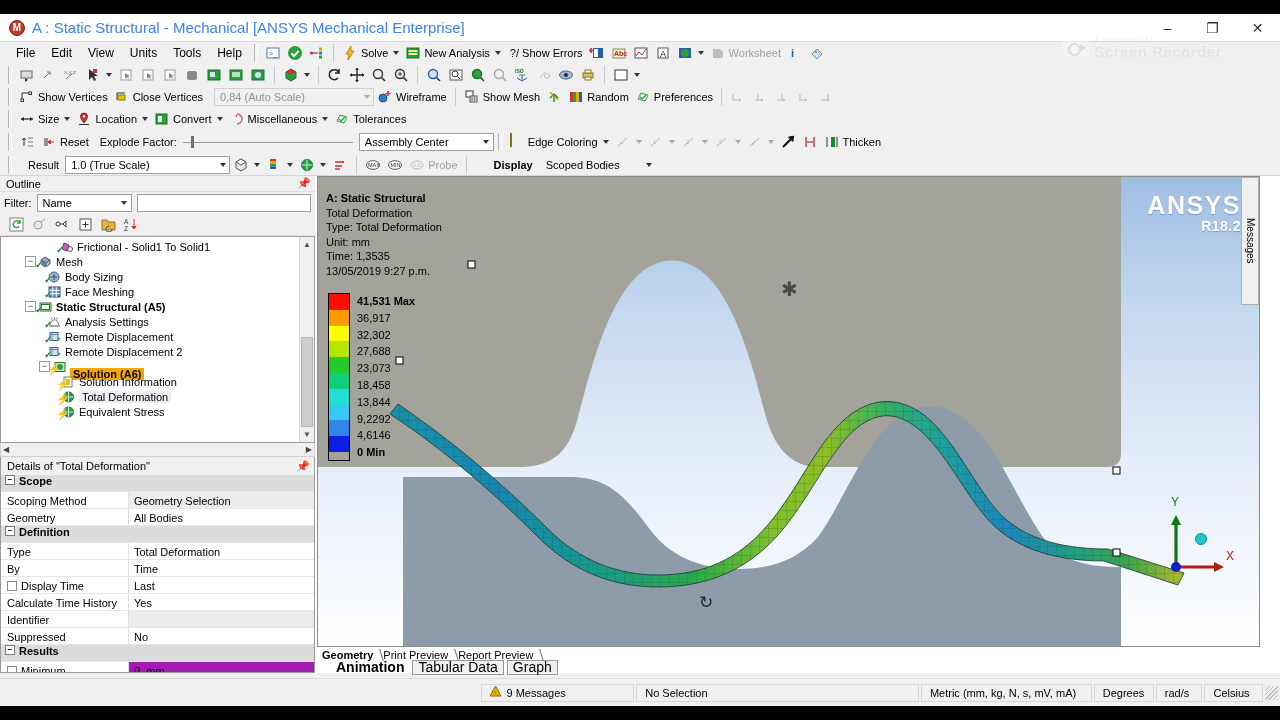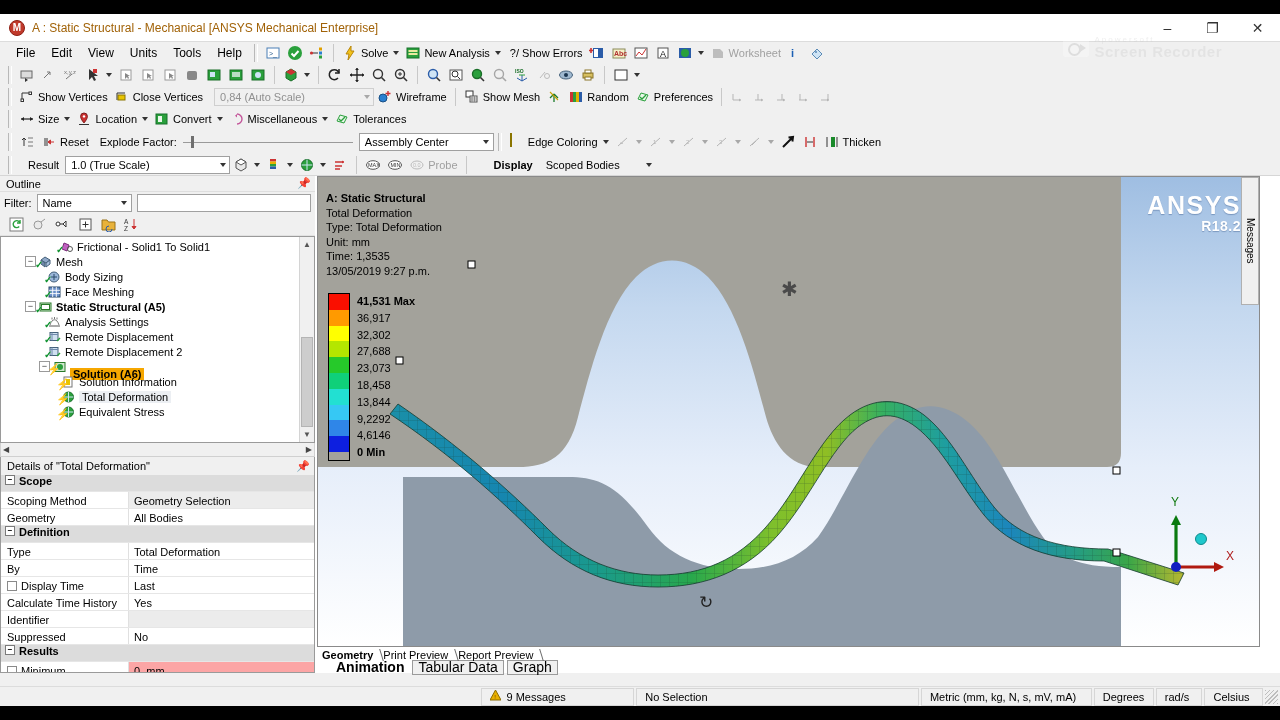--- a/index.html
+++ b/index.html
@@ -7,21 +7,21 @@
   body { font-family:"Liberation Sans", sans-serif; font-size:11px; color:#000; }
 
   #app { position:absolute; left:0; top:14px; width:1280px; height:692px; background:#f0f0f0; }
 
   
   .titlebar { height:28px; background:#ffffff; display:flex; align-items:center;
               border-bottom:1px solid #dcdcdc; position:relative; }
   .app-icon { width:16px; height:16px; border-radius:50%; background:#c0392b;
               margin:0 7px 0 9px; display:flex; align-items:center; justify-content:center;
               color:#fff; font-size:10px; font-weight:bold; border:1px solid #8e1f14; }
-  .title-text { font-size:12px; color:#a16207; }
+  .title-text { font-size:15px; color:#3b82f6; }
   .win-btns { position:absolute; right:0; top:0; height:28px; display:flex; }
   .win-btn { width:45px; height:28px; display:flex; align-items:center; justify-content:center;
              font-size:14px; color:#333; }
 
   
   .watermark { position:absolute; right:58px; top:22px; display:flex; align-items:center;
                opacity:.30; pointer-events:none; }
   .wm-icon { width:26px; height:19px; background:#fff; border-radius:3px; position:relative;
              margin-right:5px; }
   .wm-icon:before { content:""; position:absolute; left:5px; top:5px; width:9px; height:9px;
@@ -115,21 +115,21 @@
   .dhdr { height:18px; background:#f0f0f0; display:flex; align-items:center; padding:0 4px 0 6px;
           font-size:11px; }
   .dgrid { flex:1; overflow:hidden; position:relative; }
   .drow { display:flex; height:17px; font-size:11px; border-bottom:1px solid #e6e6e6; }
   .drow.group { background:#dcdcdc; font-weight:bold; }
   .dcell-l { width:128px; border-right:1px solid #e0e0e0; padding:1px 0 0 6px;
              display:flex; align-items:center; white-space:nowrap; overflow:hidden;}
   .dcell-r { flex:1; padding:1px 0 0 5px; display:flex; align-items:center;
              white-space:nowrap; overflow:hidden; }
   .dcell-r.shade { background:#ececec; }
-  .dcell-r.pink { background:#fca5a5; }
+  .dcell-r.pink { background:#a21caf; }
   .gexp { width:10px;height:10px;border:1px solid #7a7a7a;background:#fff;font-size:8px;
           line-height:8px;text-align:center;margin:0 4px 0 4px;flex:none; }
   .tickbox { width:10px;height:10px;border:1px solid #8a8a8a;background:#fff;margin-right:4px;
              flex:none; }
 
   
   .viewcol { flex:1; position:relative; background:#fff; }
   .viewport { position:absolute; left:2px; top:0; right:20px; bottom:26px;
               background:linear-gradient(180deg,#9fbee2 0%,#c4d8ef 28%,#e6eefa 62%,#ffffff 100%);
               overflow:hidden; border:1px solid #8a8a8a; }
@@ -163,21 +163,21 @@
   .vtab { font-size:11px; padding:0 5px; position:relative; color:#000; }
   .vtab.active { font-weight:bold; }
   .vtab .sl { position:absolute; right:-4px; top:0; bottom:0; width:8px;
               border-right:1px solid #6a6a6a; transform:skewX(17deg); }
   .tabrow2 { display:flex; align-items:center; height:12px; gap:3px; padding-left:14px; }
   .btab { font-size:14px; padding:0 5px; border:1px solid #9a9a9a; background:#f0f0f0; height:15px;
           display:flex;align-items:center; }
   .btab.active { font-weight:bold; border:none; background:transparent; }
 
   
-  .statusbar { position:absolute; left:0; bottom:0; height:20px; width:1280px; background:#f0f0f0;
+  .statusbar { position:absolute; left:0; bottom:0; height:28px; width:1280px; background:#f0f0f0;
                display:flex; align-items:center; border-top:1px solid #dcdcdc; font-size:11px; }
   .sb-cell { height:18px; display:flex; align-items:center; padding:0 8px;
              border:1px solid #d6d6d6; margin-right:2px; }
   .sb-grip { margin-left:auto; width:14px; height:14px; margin-right:2px;
              background:repeating-linear-gradient(135deg,#bdbdbd 0 1px,transparent 1px 3px); }
 </style>
 </head>
 <body>
 
 <div id="app">

